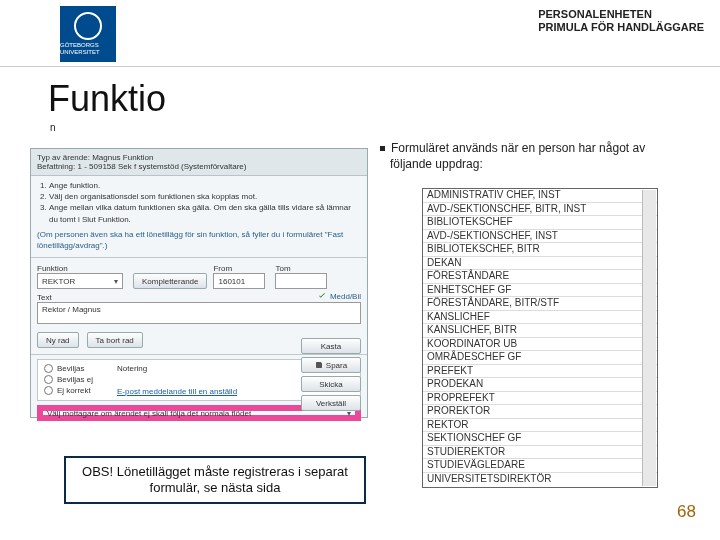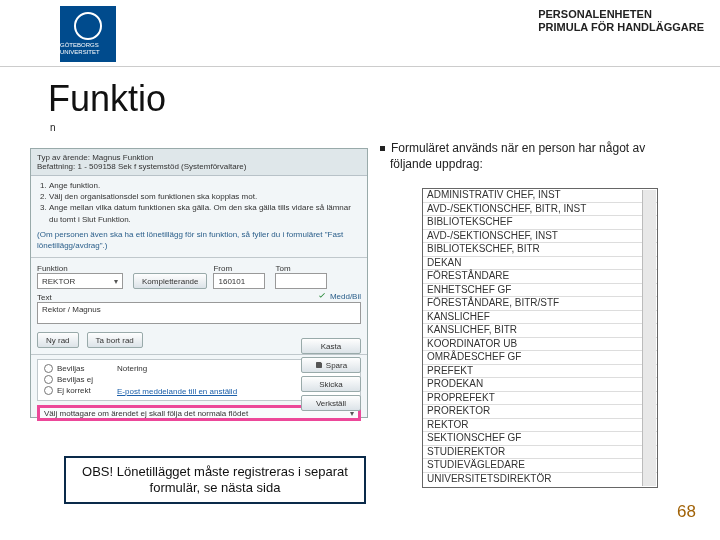--- a/index.html
+++ b/index.html
@@ -25,21 +25,21 @@
   .row { display: flex; gap: 6px; align-items: center; padding: 4px 6px; }
   .dd { background: #fff; border: 1px solid #999; height: 16px; display: flex; align-items: center; justify-content: space-between; padding: 0 4px; }
   .mini-btn { background: linear-gradient(#fefefe,#dce3e8); border: 1px solid #9aa; border-radius: 2px; height: 16px; display: inline-flex; align-items: center; padding: 0 8px; font-size: 8px; }
   .textarea { background: #fff; border: 1px solid #999; height: 22px; padding: 2px 4px; margin: 0 6px 4px; }
   .hr { border-top: 1px solid #c0c8cc; margin: 2px 0; }
   .radio-block { background: #fff; border: 1px solid #c0c8cc; margin: 4px 6px; padding: 4px 6px; display: flex; gap: 24px; }
   .radios { display: flex; flex-direction: column; gap: 2px; }
   .rad { display: flex; align-items: center; gap: 4px; }
   .rad input { width: 9px; height: 9px; }
   .link8 { color: #1b5faa; text-decoration: underline; }
-  .flow-row { background: #f8fbfc; border: 3px solid #ec4899; margin: 0 6px 4px; height: 16px; display: flex; align-items: center; padding: 0 4px; }
+  .flow-row { background: #f8fbfc; border: 6px solid #ec4899; margin: 0 6px 4px; height: 16px; display: flex; align-items: center; padding: 0 4px; }
   .btn-col { position: absolute; right: 6px; bottom: 6px; display: flex; flex-direction: column; gap: 3px; }
   .check-badge { position: absolute; right: 6px; top: 142px; display: flex; align-items: center; gap: 3px; color: #2a5e8a; }
   .check-badge svg { width: 10px; height: 10px; }
 
   .bullet { position: absolute; left: 380px; top: 140px; width: 310px; font-size: 12px; color: #222; line-height: 1.35; }
   .bullet .dot { display: inline-block; width: 5px; height: 5px; background: #222; vertical-align: middle; margin-right: 6px; margin-left: -10px; }
   .bullet p { padding-left: 10px; }
 
   .role-list {
     position: absolute; left: 422px; top: 188px; width: 236px; height: 300px;

